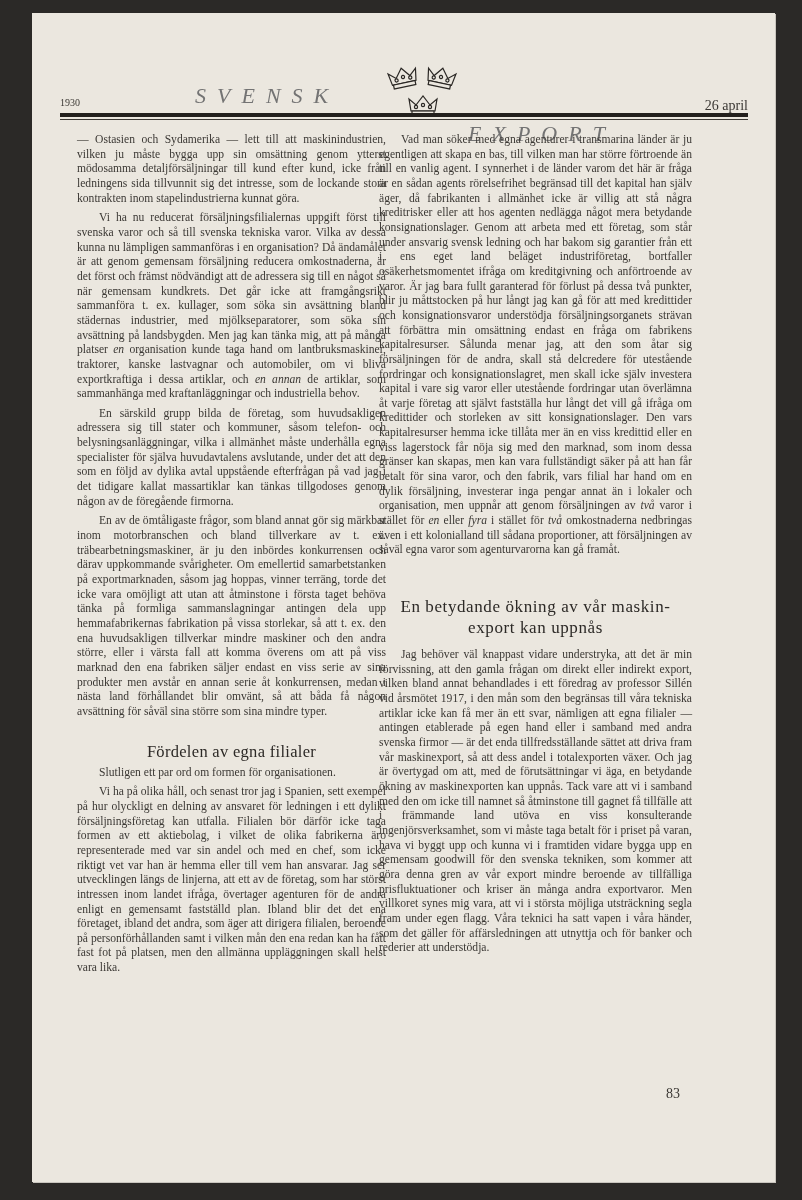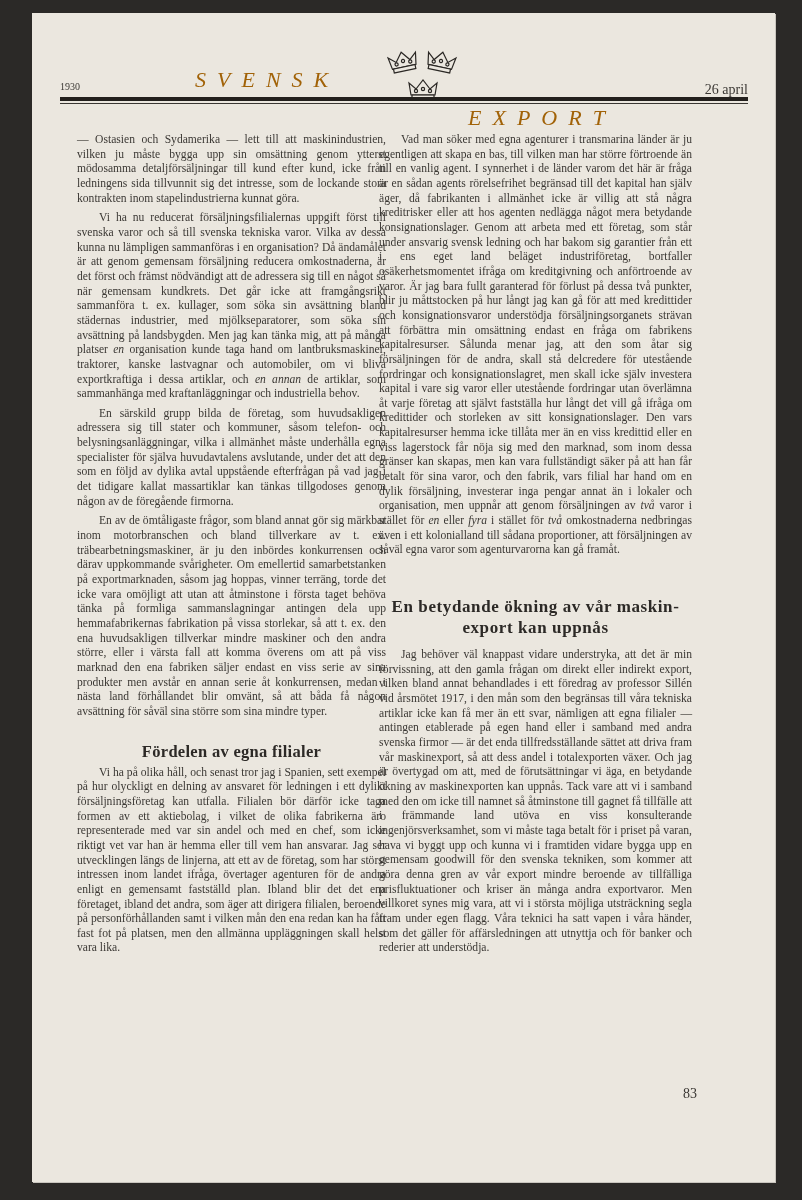--- a/index.html
+++ b/index.html
@@ -9,60 +9,60 @@
     position: relative;
     font-family: "Liberation Serif", "DejaVu Serif", serif;
   }
   .page {
     position: absolute; left: 32px; top: 13px;
     width: 743px; height: 1169px;
     background: #ebe7df;
     box-shadow: 1px 1px 0 #c9c5be;
   }
   .masthead {
-    position: absolute; left: 28px; top: 36px; width: 688px; height: 52px;
+    position: absolute; left: 28px; top: 52px; width: 688px; height: 52px;
   }
   .year {
     position: absolute; left: 0; top: 32px;
     font-size: 10px; color: #3a3733;
   }
   .date {
     position: absolute; right: 0; top: 33px;
     font-size: 14px; color: #3a3733;
   }
   .title-left, .title-right {
     position: absolute; top: 18px;
-    font-style: italic; font-size: 22px; letter-spacing: 11px; color: #a16207;
+    font-style: italic; font-size: 22px; letter-spacing: 11px; color: #737373;
   }
   .title-left { left: 135px; }
   .title-right { left: 408px; margin-top: 38px; }
   .crowns { position: absolute; left: 327px; top: 0; width: 74px; height: 54px; }
   .rule-thick {
     position: absolute; left: 0; right: 0; top: 48px; height: 4px; background: #23201d;
   }
   .rule-thin {
     position: absolute; left: 0; right: 0; top: 54px; height: 1px; background: #3a3733;
   }
   .col {
     position: absolute; top: 120px;
     font-size: 11.6px; line-height: 14.65px; color: #3b3834;
     text-align: justify; hyphens: manual;
   }
   .col.left { left: 45px; width: 309px; }
   .col.right { left: 347px; width: 313px; }
   .col p { margin: 0 0 5px 0; text-indent: 1.9em; }
   .col p.noindent { text-indent: 0; }
   .col h2 {
-    font-weight: bold; text-align: center; color: #2c2926;
+    font-weight: normal; text-align: center; color: #2c2926;
     margin: 0; font-size: 16.5px; line-height: 19px; letter-spacing: 0.3px;
   }
   .col.left h2 { margin: 22px 0 5px 0; }
   .col.right h2 { margin: 38px 0 10px 0; font-size: 17px; line-height: 21px; letter-spacing: 0.6px; }
   .pagenum {
-    position: absolute; left: 651px; top: 1073px;
+    position: absolute; left: 634px; top: 1073px;
     font-size: 14px; color: #3a3733;
   }
   i { }
 </style>
 </head>
 <body>
 
 <div class="page">
 
   <div class="masthead">
@@ -98,20 +98,21 @@
     <div class="rule-thick"></div>
     <div class="rule-thin"></div>
   </div>
 
   <div class="col left">
     <p class="noindent">— Ostasien och Sydamerika — lett till att maskinindustrien, vilken ju måste bygga upp sin omsättning genom ytterst mödosamma detaljförsäljningar till kund efter kund, icke från ledningens sida tillvunnit sig det intresse, som de lockande stora kontrakten inom stapelindustrierna kunnat göra.</p>
     <p><span>Vi ha nu reducerat försäljningsfilialernas uppgift först till svenska varor och så till svenska tekniska varor. Vilka av dessa kunna nu lämpligen sammanföras i en organisation? Då ändamålet är att genom gemensam försäljning reducera omkostnaderna, är det först och främst nödvändigt att de adressera sig till en något så när gemensam kundkrets. Det går icke att framgångsrikt sammanföra t. ex. kullager, som söka sin avsättning bland städernas industrier, med mjölkseparatorer, som söka sin avsättning på landsbygden. Men jag kan tänka mig, att på många platser</span> <i>en</i> <span>organisation kunde taga hand om lantbruksmaskiner, traktorer, kanske lastvagnar och automobiler, om vi bliva exportkraftiga i dessa artiklar, och</span> <i>en annan</i> <span>de artiklar, som sammanhänga med kraftanläggningar och industriella behov.</span></p>
     <p>En särskild grupp bilda de företag, som huvudsakligen adressera sig till stater och kommuner, såsom telefon- och belysningsanläggningar, vilka i allmänhet måste underhålla egna specialister för själva huvudavtalens avslutande, under det att den som en följd av dylika avtal uppstående efterfrågan på vad jag i det tidigare kallat massartiklar kan tänkas tillgodoses genom någon av de föregående firmorna.</p>
     <p>En av de ömtåligaste frågor, som bland annat gör sig märkbar inom motorbranschen och bland tillverkare av t. ex. träbearbetningsmaskiner, är ju den inbördes konkurrensen och därav uppkommande svårigheter. Om emellertid samarbetstanken på exportmarknaden, såsom jag hoppas, vinner terräng, torde det icke vara omöjligt att utan att åtminstone i första taget behöva tänka på formliga sammanslagningar antingen dela upp hemmafabrikernas fabrikation på vissa storlekar, så att t. ex. den ena huvudsakligen tillverkar mindre maskiner och den andra större, eller i värsta fall att komma överens om att på viss marknad den ena fabriken säljer endast en viss serie av sina produkter men avstår en annan serie åt konkurrensen, medan i nästa land förhållandet blir omvänt, så att båda få någon avsättning för såväl sina större som sina mindre typer.</p>
     <h2>Fördelen av egna filialer</h2>
+    <p>Slutligen ett par ord om formen för organisationen.</p>
     <p>Vi ha på olika håll, och senast tror jag i Spanien, sett exempel på hur olyckligt en delning av ansvaret för ledningen i ett dylikt försäljningsföretag kan utfalla. Filialen bör därför icke taga formen av ett aktiebolag, i vilket de olika fabrikerna äro representerade med var sin andel och med en chef, som icke riktigt vet var han är hemma eller till vem han ansvarar. Jag ser utvecklingen längs de linjerna, att ett av de företag, som har störst intressen inom landet ifråga, övertager agenturen för de andra enligt en gemensamt fastställd plan. Ibland blir det det ena företaget, ibland det andra, som äger att dirigera filialen, beroende på personförhållanden samt i vilken mån den ena redan kan ha fått fast fot på platsen, men den allmänna uppläggningen skall helst vara lika.</p>
   </div>
 
   <div class="col right">
     <p><span>Vad man söker med egna agenturer i transmarina länder är ju egentligen att skapa en bas, till vilken man har större förtroende än till en vanlig agent. I synnerhet i de länder varom det här är fråga är en sådan agents rörelsefrihet begränsad till det kapital han själv äger, då fabrikanten i allmänhet icke är villig att stå några kreditrisker eller att hos agenten nedlägga något mera betydande konsignationslager. Genom att arbeta med ett företag, som står under ansvarig svensk ledning och har bakom sig garantier från ett i ens eget land beläget industriföretag, bortfaller osäkerhetsmomentet ifråga om kreditgivning och anförtroende av varor. Är jag bara fullt garanterad för förlust på dessa två punkter, blir ju måttstocken på hur långt jag kan gå för att med kredittider och konsignationsvaror understödja försäljningsorganets strävan att förbättra min omsättning endast en fråga om fabrikens kapitalresurser. Sålunda menar jag, att den som åtar sig försäljningen för de andra, skall stå delcredere för utestående fordringar och konsignationslagret, men skall icke själv investera kapital i vare sig varor eller utestående fordringar utan överlämna åt varje företag att självt fastställa hur långt det vill gå ifråga om kredittider och storleken av sitt konsignationslager. Den vars kapitalresurser hemma icke tillåta mer än en viss kredittid eller en viss lagerstock får nöja sig med den marknad, som inom dessa gränser kan skapas, men kan vara fullständigt säker på att han får betalt för sina varor, och den fabrik, vars filial har hand om en dylik försäljning, investerar inga pengar annat än i lokaler och organisation, men uppnår att genom försäljningen av</span> <i>två</i> <span>varor i stället för</span> <i>en</i> <span>eller</span> <i>fyra</i> <span>i stället för</span> <i>två</i> <span>omkostnaderna nedbringas även i ett kolonialland till sådana proportioner, att försäljningen av såväl egna varor som agenturvarorna kan gå framåt.</span></p>
     <h2>En betydande ökning av vår maskin-export kan uppnås</h2>
     <p>Jag behöver väl knappast vidare understryka, att det är min förvissning, att den gamla frågan om direkt eller indirekt export, vilken bland annat behandlades i ett föredrag av professor Sillén vid årsmötet 1917, i den mån som den begränsas till våra tekniska artiklar icke kan få mer än ett svar, nämligen att egna filialer — antingen etablerade på egen hand eller i samband med andra svenska firmor — är det enda tillfredsställande sättet att driva fram vår maskinexport, så att dess andel i totalexporten växer. Och jag är övertygad om att, med de förutsättningar vi äga, en betydande ökning av maskinexporten kan uppnås. Tack vare att vi i samband med den om icke till namnet så åtminstone till gagnet få tillfälle att i främmande land utöva en viss konsulterande ingenjörsverksamhet, som vi måste taga betalt för i priset på varan, hava vi byggt upp och kunna vi i framtiden vidare bygga upp en gemensam goodwill för den svenska tekniken, som kommer att göra denna gren av vår export mindre beroende av tillfälliga prisfluktuationer och kriser än många andra exportvaror. Men villkoret synes mig vara, att vi i största möjliga utsträckning segla fram under egen flagg. Våra teknici ha satt vapen i våra händer, som det gäller för affärsledningen att utnyttja och för banker och rederier att understödja.</p>
   </div>
 
   <div class="pagenum">83</div>

